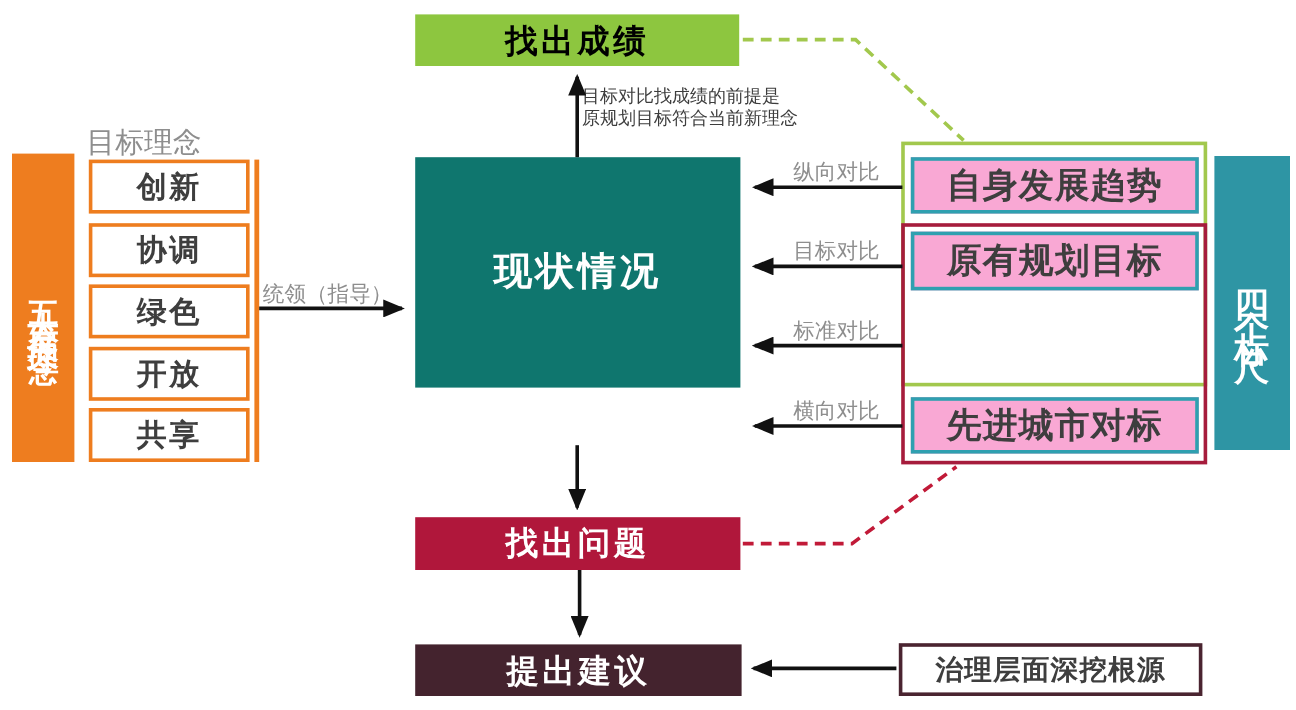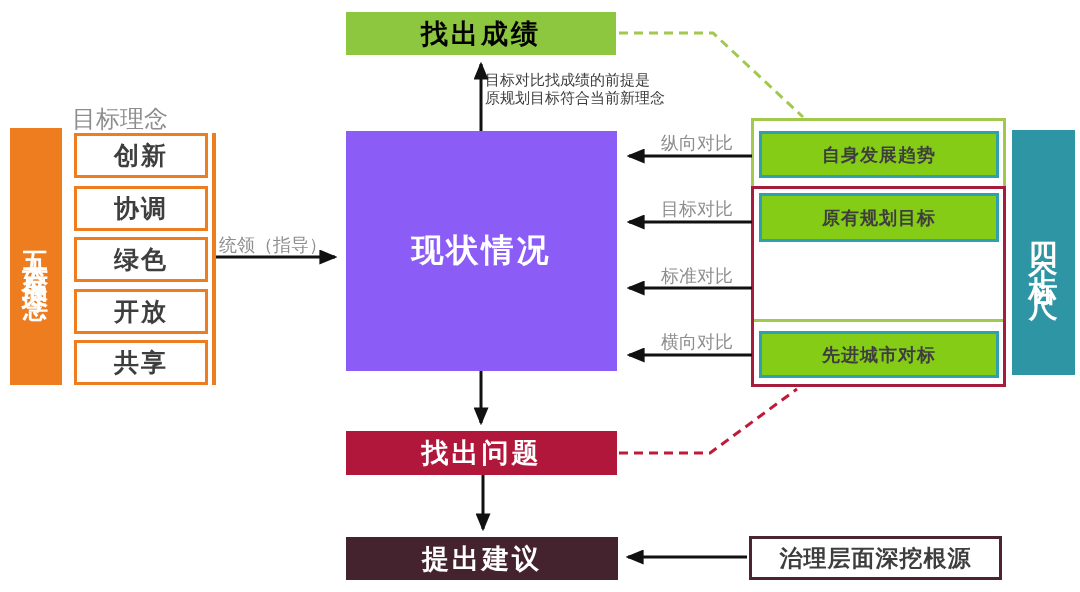--- a/index.html
+++ b/index.html
@@ -13,31 +13,31 @@
   .orange-bar .vtext{font-size:26px;font-weight:bold;letter-spacing:9px;}
   .goal-label{left:72px;top:103px;font-size:24px;color:#8E8E8E;}
   .concept{left:74px;width:134px;height:45px;background:#fff;border:3px solid #EE7D1F;
            color:#3E3E3E;font-size:25px;letter-spacing:2px;}
   .bracket{left:212px;top:133px;width:4px;height:252px;background:#EE7D1F;}
   .lead-label{left:219px;top:233px;font-size:18px;color:#8E8E8E;white-space:nowrap;}
   
   .green-box{left:346px;top:12px;width:270px;height:43px;background:#8DC63F;color:#000000;
              font-size:27px;letter-spacing:3px;}
   .note{left:485px;top:71px;font-size:15px;line-height:18px;color:#3D3D3D;white-space:nowrap;}
-  .pink-box{left:346px;top:131px;width:271px;height:240px;background:#8b5cf6;color:#fff;
+  .pink-box{left:346px;top:131px;width:271px;height:192px;background:#0f766e;color:#fff;
             font-size:32px;letter-spacing:3px;}
   .crimson-box{left:346px;top:431px;width:271px;height:44px;background:#B0173B;color:#fff;
                font-size:27px;letter-spacing:3px;}
   .maroon-box{left:346px;top:537px;width:272px;height:43px;background:#44232E;color:#fff;
               font-size:27px;letter-spacing:3px;}
   
   .green-rect{left:751px;top:118px;width:255px;height:204px;border:3px solid #A2C84D;}
   .red-rect{left:751px;top:186px;width:255px;height:201px;border:3px solid #A61C3C;}
-  .ruler{left:759px;width:240px;background:#84cc16;border:3px solid #2FA0B0;
-         color:#3E3E3E;font-size:18px;letter-spacing:1px;}
+  .ruler{left:759px;width:240px;background:#f9a8d4;border:3px solid #2FA0B0;
+         color:#3E3E3E;font-size:29px;letter-spacing:1px;}
   .cmp-label{width:126px;left:634px;text-align:center;font-size:18px;color:#8E8E8E;}
   .teal-bar{left:1012px;top:130px;width:63px;height:245px;background:#2E95A4;color:#fff;}
   .teal-bar .vtext{font-size:29px;font-weight:bold;letter-spacing:17px;}
   .govern-box{left:749px;top:536px;width:253px;height:44px;background:#fff;
               border:3px solid #4A2430;color:#3E3E3E;font-size:23px;letter-spacing:1px;}
   .overlay{position:absolute;left:0;top:0;z-index:5;pointer-events:none;}
 </style>
 </head>
 <body>
 

